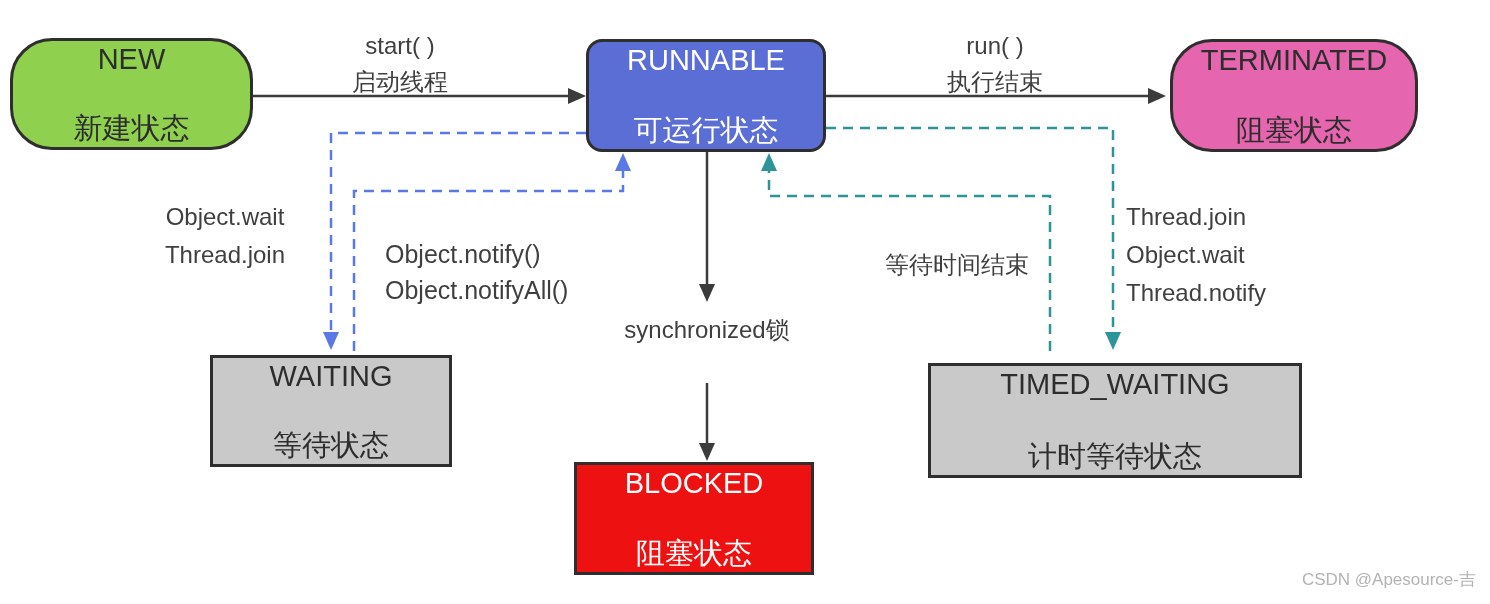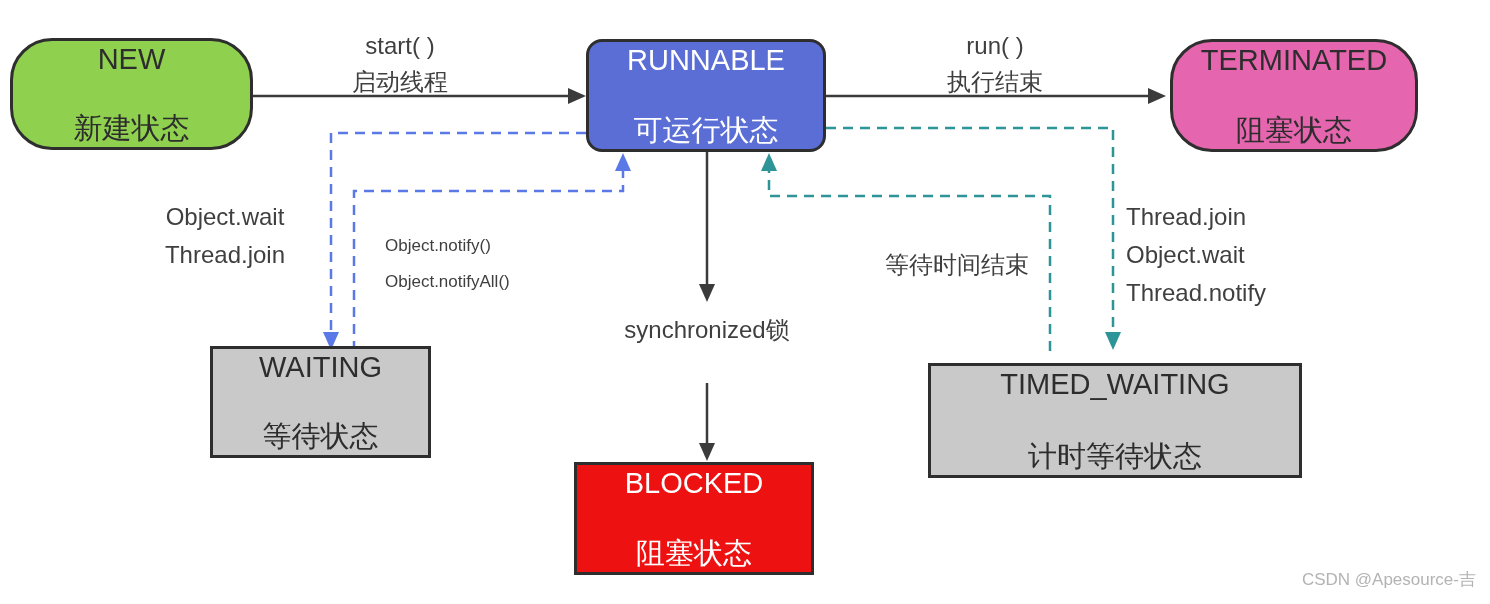--- a/index.html
+++ b/index.html
@@ -70,21 +70,21 @@
   <div class="node white-text" style="left:586px;top:39px;width:240px;height:113px;background:var(--node-blue);border-radius:16px;">
     <div>RUNNABLE</div>
     <div>可运行状态</div>
   </div>
 
   <div class="node pill" style="left:1170px;top:39px;width:248px;height:113px;background:var(--node-pink);">
     <div>TERMINATED</div>
     <div>阻塞状态</div>
   </div>
 
-  <div class="node" style="left:210px;top:346px;width:221px;height:112px;background:var(--node-gray);">
+  <div class="node" style="left:210px;top:355px;width:242px;height:112px;background:var(--node-gray);">
     <div>WAITING</div>
     <div>等待状态</div>
   </div>
 
   <div class="node" style="left:928px;top:363px;width:374px;height:115px;background:var(--node-gray);">
     <div>TIMED_WAITING</div>
     <div>计时等待状态</div>
   </div>
 
   <div class="node white-text" style="left:574px;top:462px;width:240px;height:113px;background:var(--node-red);">
@@ -100,21 +100,21 @@
   <div class="edge-label centered" style="left:905px;top:28px;width:180px;">
     <div>run( )</div>
     <div>执行结束</div>
   </div>
 
   <div class="edge-label centered" style="left:140px;top:198px;width:170px;line-height:38px;">
     <div>Object.wait</div>
     <div>Thread.join</div>
   </div>
 
-  <div class="edge-label" style="left:385px;top:228px;font-size:17px;">
+  <div class="edge-label" style="left:385px;top:236px;font-size:25px;">
     <div>Object.notify()</div>
     <div>Object.notifyAll()</div>
   </div>
 
   <div class="edge-label centered" style="left:590px;top:312px;width:234px;line-height:35px;">
     <div>synchronized锁</div>
   </div>
 
   <div class="edge-label centered" style="left:872px;top:247px;width:170px;">
     <div>等待时间结束</div>

